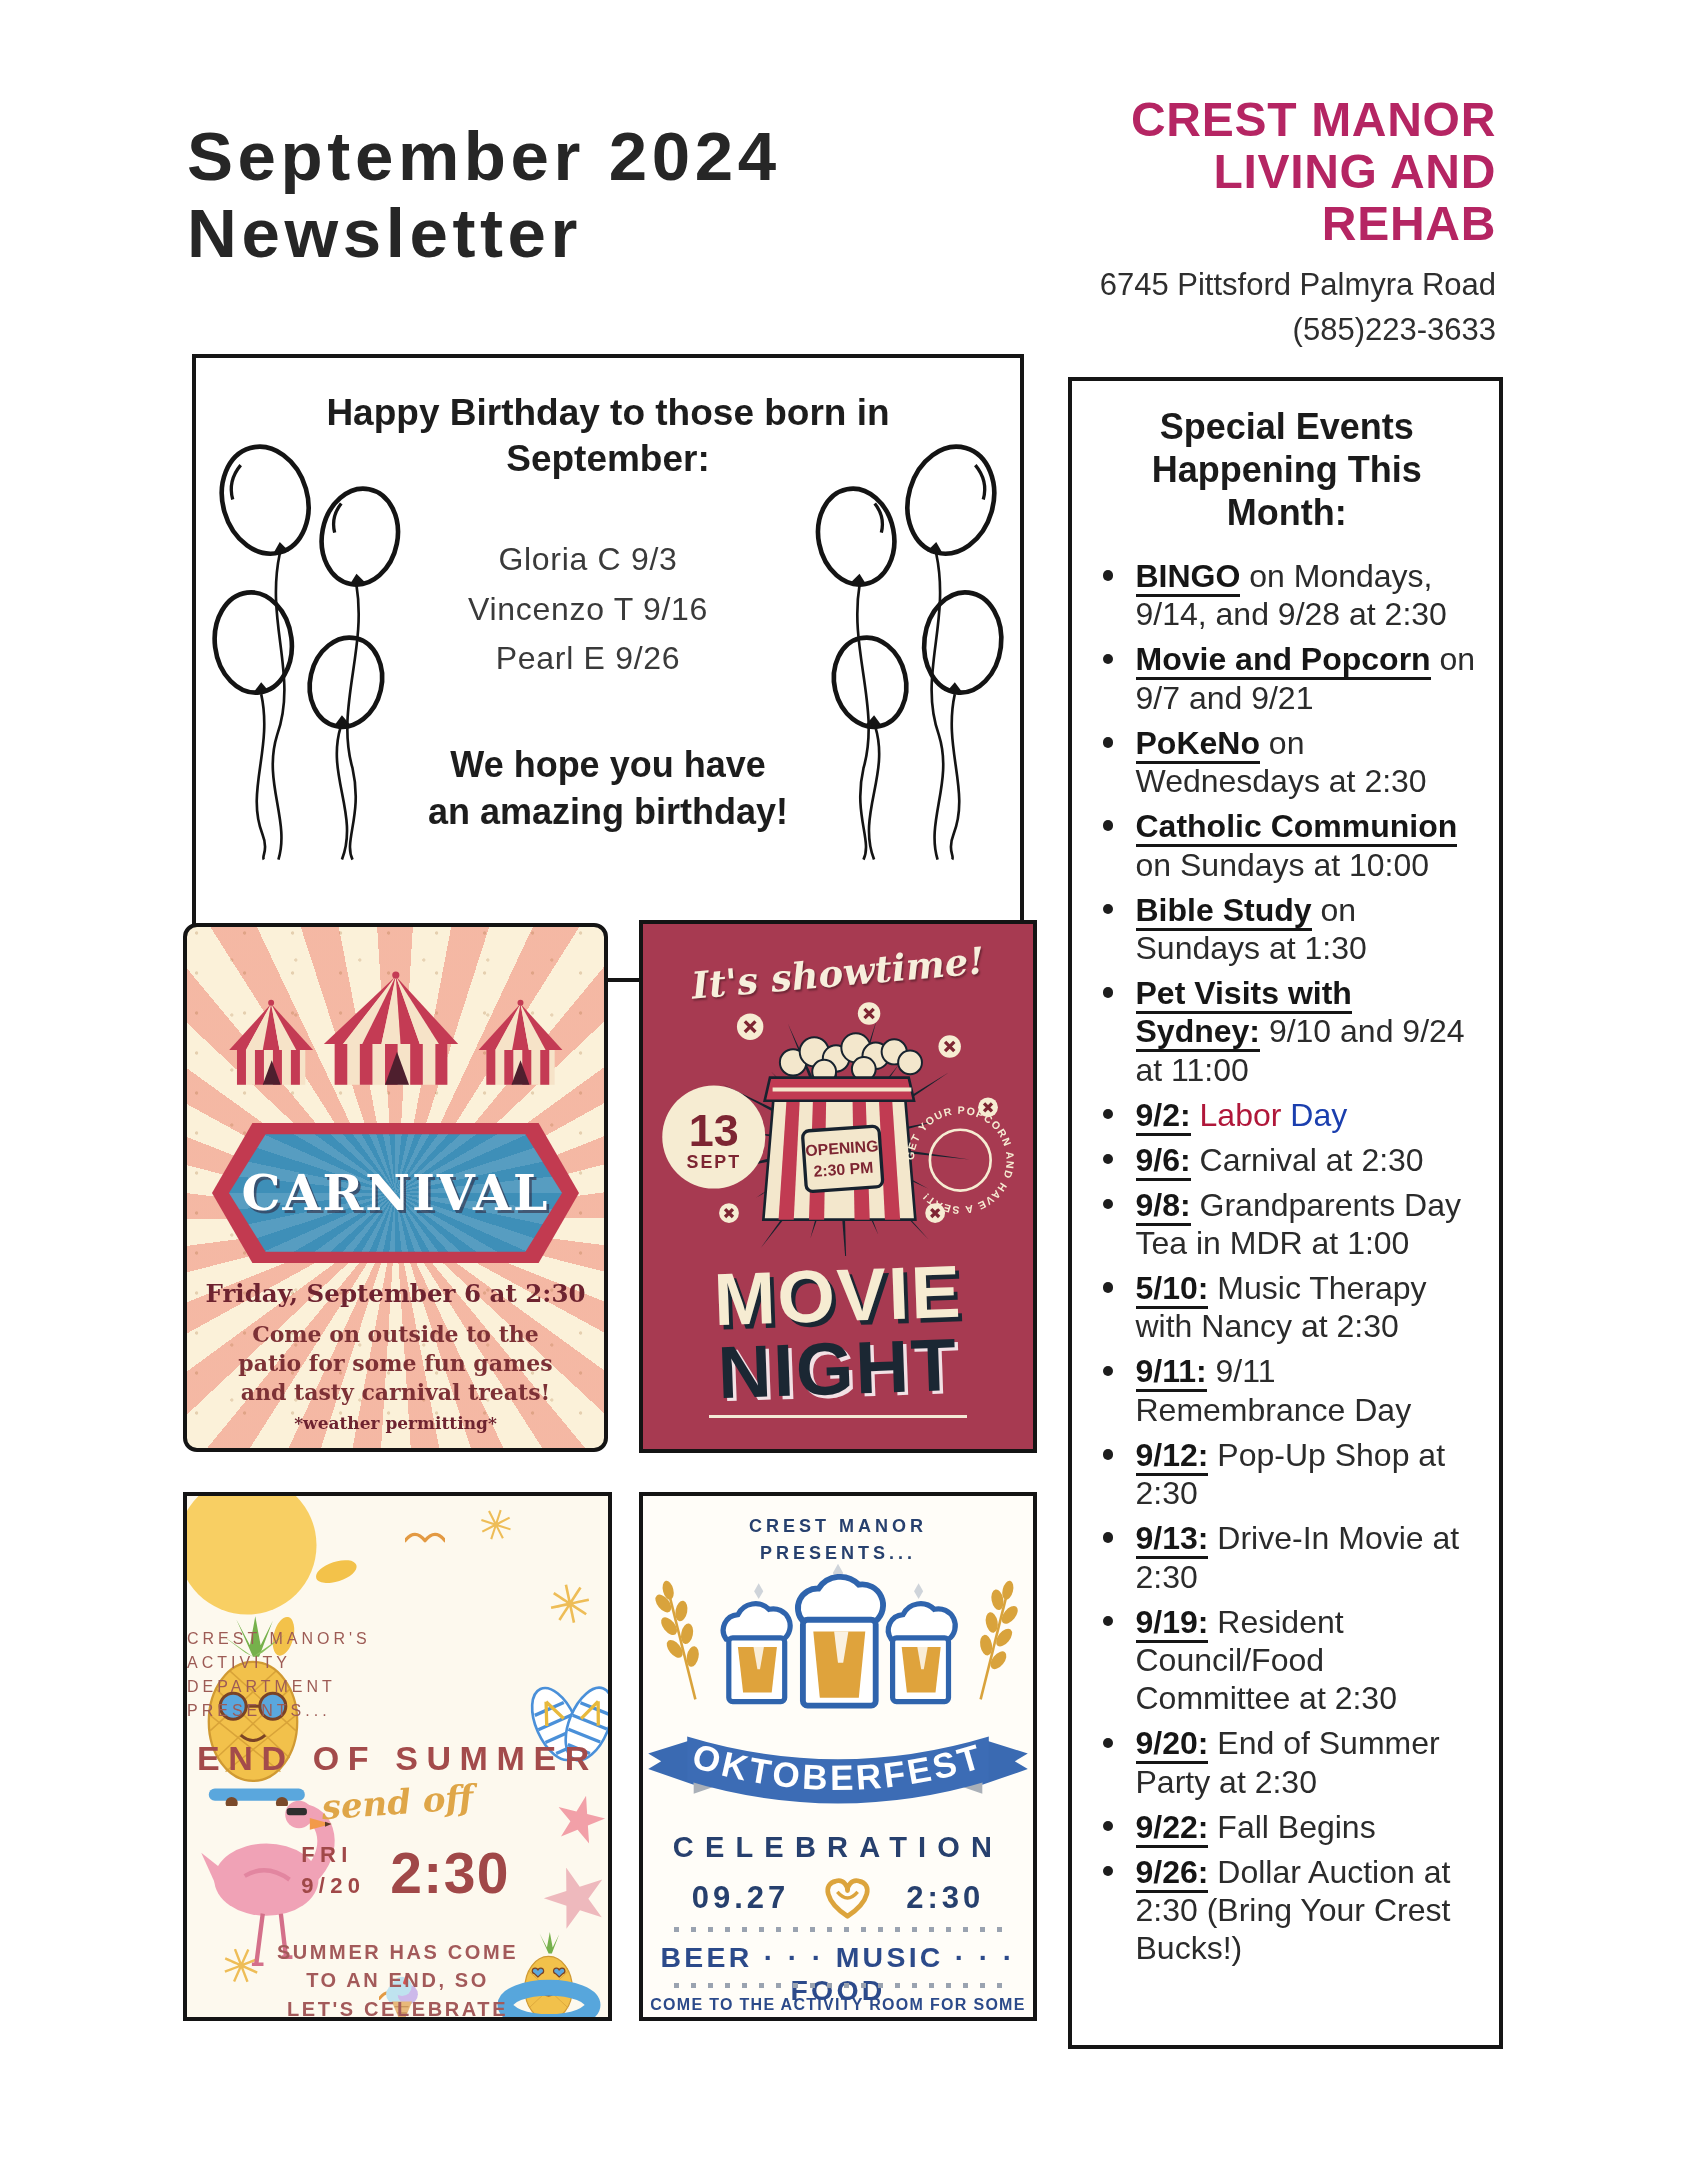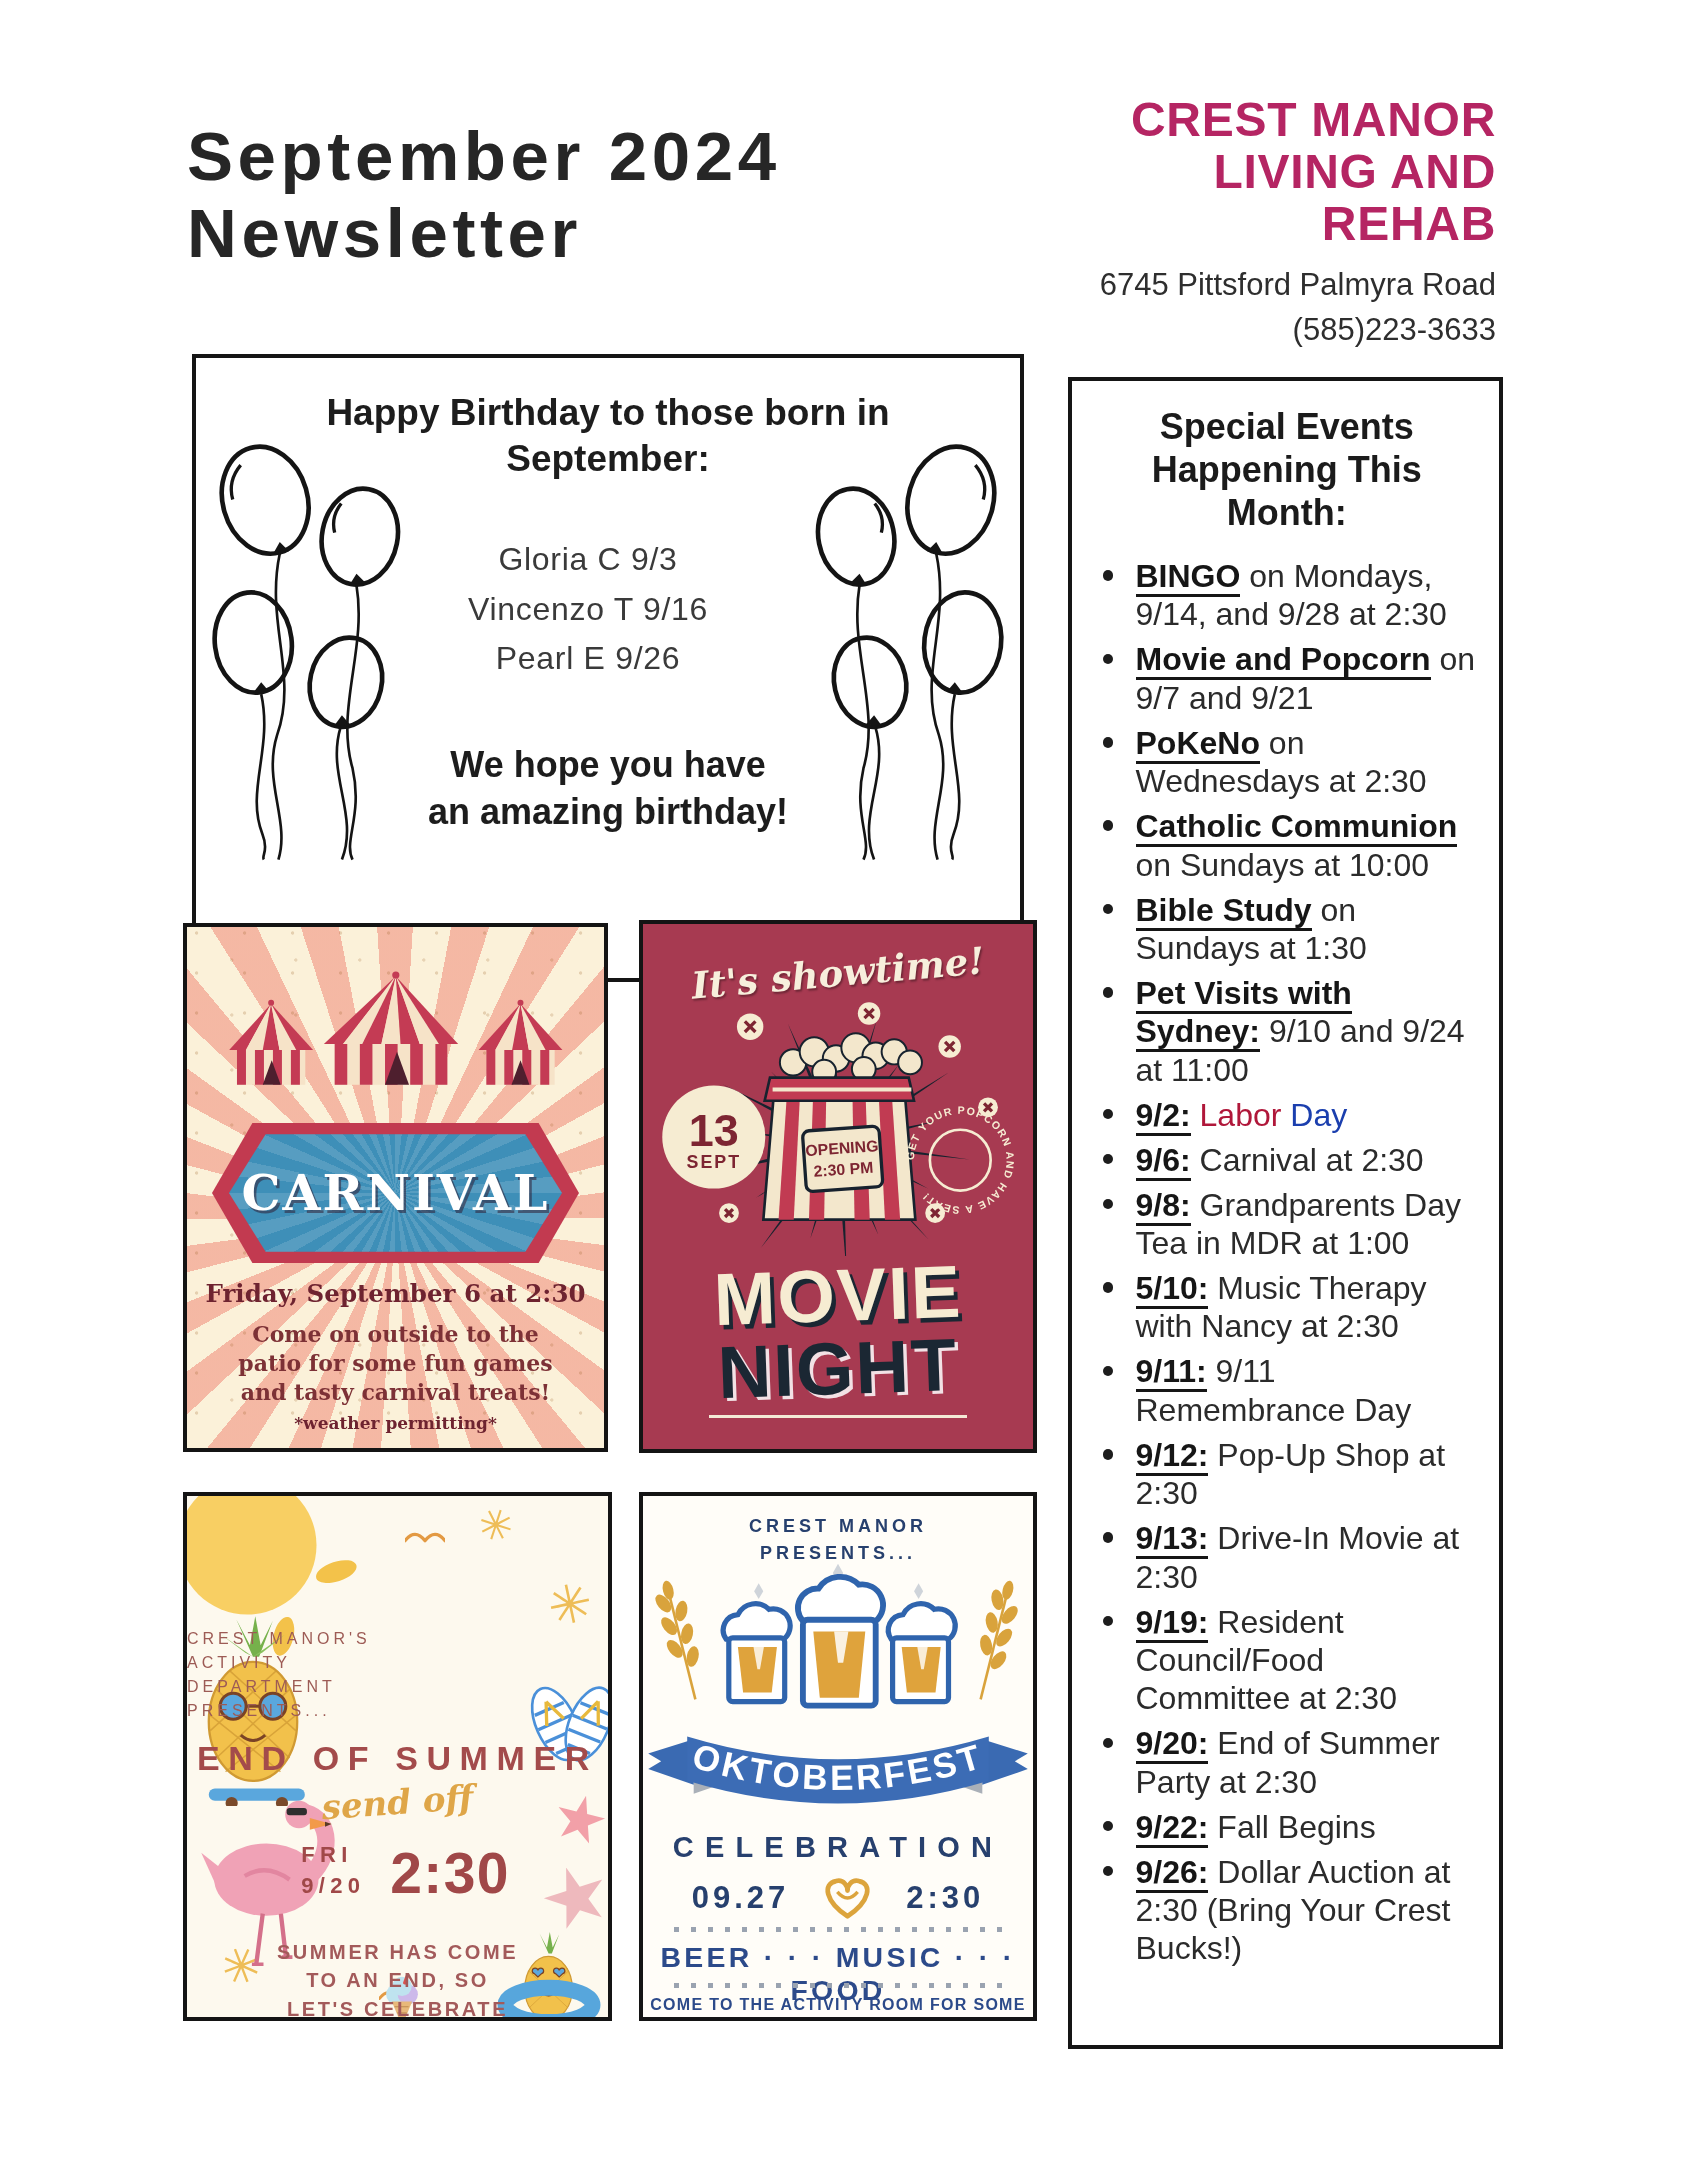--- a/index.html
+++ b/index.html
@@ -41,21 +41,21 @@
   
   .poster{position:absolute;border:4px solid #141414;box-sizing:border-box;overflow:hidden;}
 
   
   .poster.carnival{left:183px;top:923px;width:425px;height:529px;
     background:
       radial-gradient(circle at 20% 15%, rgba(150,90,30,.22) 1.3px, transparent 2px),
       radial-gradient(circle at 70% 60%, rgba(150,90,30,.20) 1.3px, transparent 2px),
       repeating-conic-gradient(from -90deg at 50% 56%, rgba(244,178,158,.9) 0 7deg, rgba(252,241,217,0) 7deg 14.4deg),
       #fbf1d9;
-    background-size:48px 40px, 64px 55px, auto, auto;}
+    background-size:48px 40px, 64px 55px, auto, auto;border-radius:14px;}
   .tents{position:absolute;left:4%;top:34px;width:92%;height:175px;}
   .marquee{position:absolute;left:6%;right:6%;top:196px;height:140px;background:#c23a50;
            clip-path:polygon(0 50%,11% 0,89% 0,100% 50%,89% 100%,11% 100%);
            display:flex;align-items:stretch;}
   .marquee-inner{flex:1;margin:11.2px 17px;background:
            repeating-conic-gradient(from 0deg at 50% 50%, rgba(255,255,255,.13) 0 6deg, rgba(255,255,255,0) 6deg 12deg),#3e8fb8;
            clip-path:polygon(0 50%,11% 0,89% 0,100% 50%,89% 100%,11% 100%);
            display:flex;align-items:center;justify-content:center;}
   .marquee-text{font-family:"DejaVu Serif",serif;font-weight:bold;font-size:49px;color:#ffffff;
                 letter-spacing:2px;text-shadow:2.6px 3.3px 0 rgba(45,20,40,.5);}

